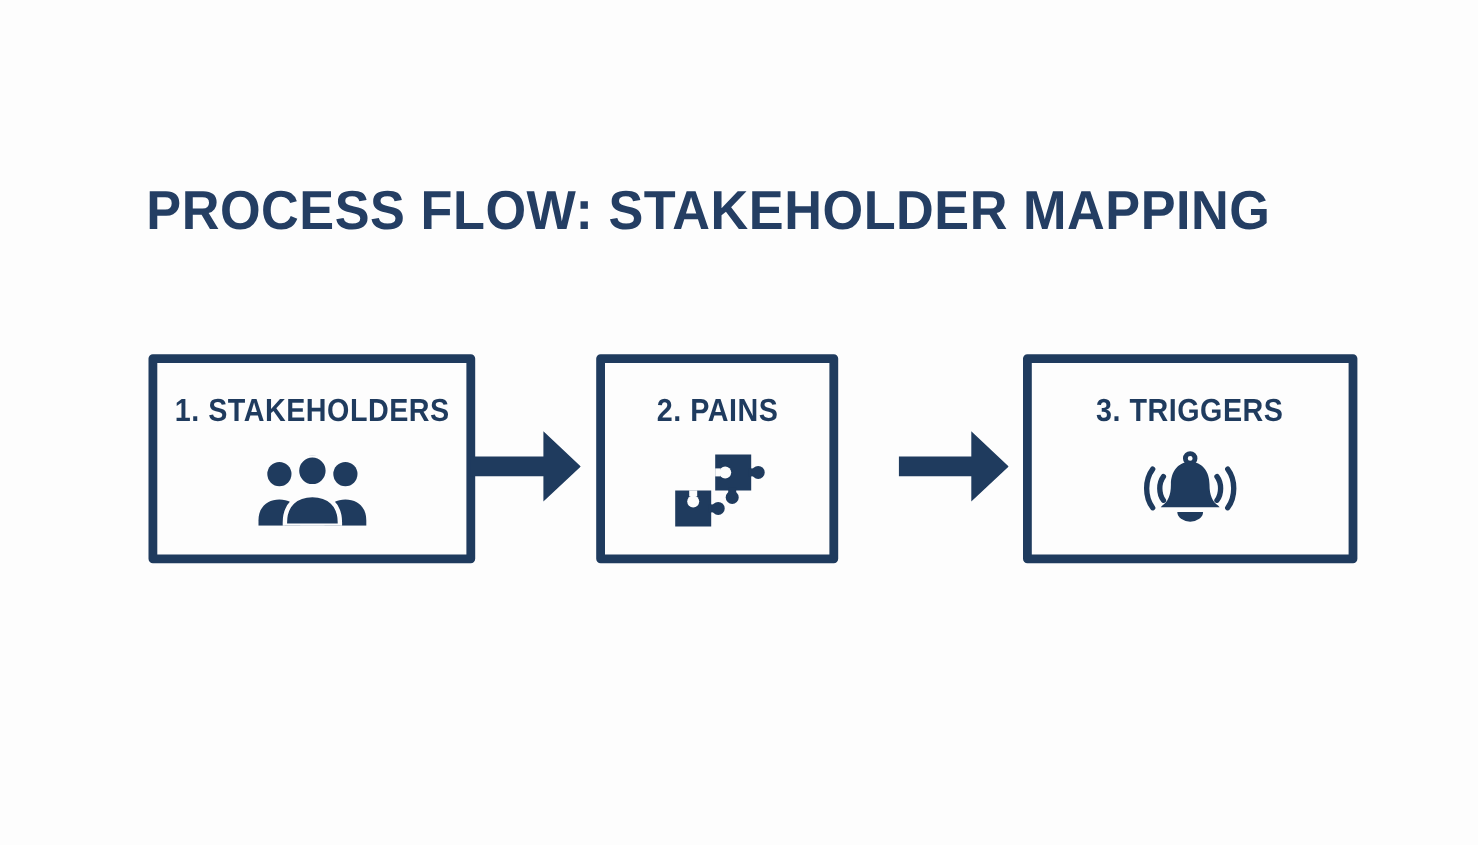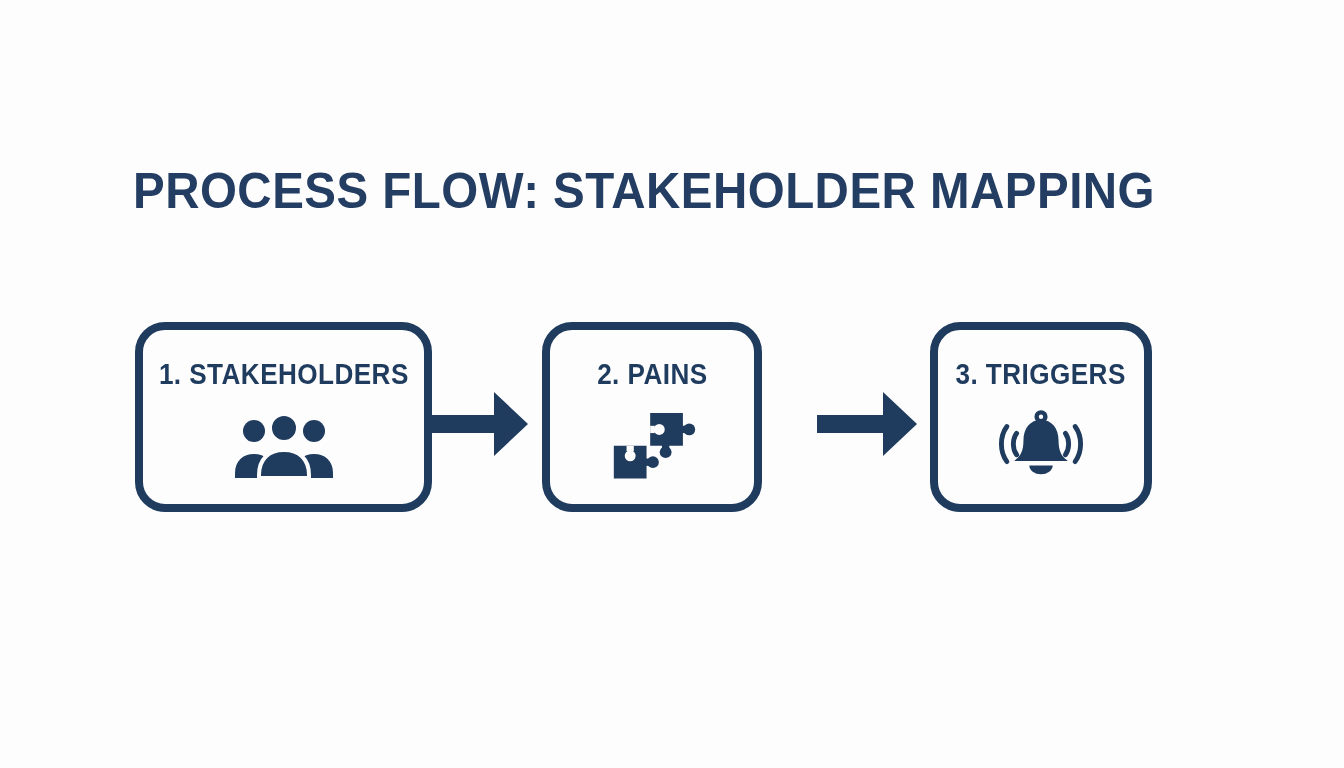--- a/index.html
+++ b/index.html
@@ -32,26 +32,26 @@
     display:inline-block;
     transform:scaleX(.95);
     transform-origin:left center;
   }
 
   .stage-box{
     position:absolute;
     top:322px;
     height:190px;
     border:8px solid var(--navy);
-    border-radius:30px;
+    border-radius:4px;
     background:var(--bg);
   }
   .box-1{left:135px;width:297px;}
   .box-2{left:542px;width:220px;}
-  .box-3{left:930px;width:222px;}
+  .box-3{left:930px;width:304px;}
 
   .stage-label{
     position:absolute;
     top:27px;
     left:0;right:0;
     text-align:center;
     font-size:29px;
     font-weight:700;
     color:var(--navy);
     letter-spacing:.5px;

